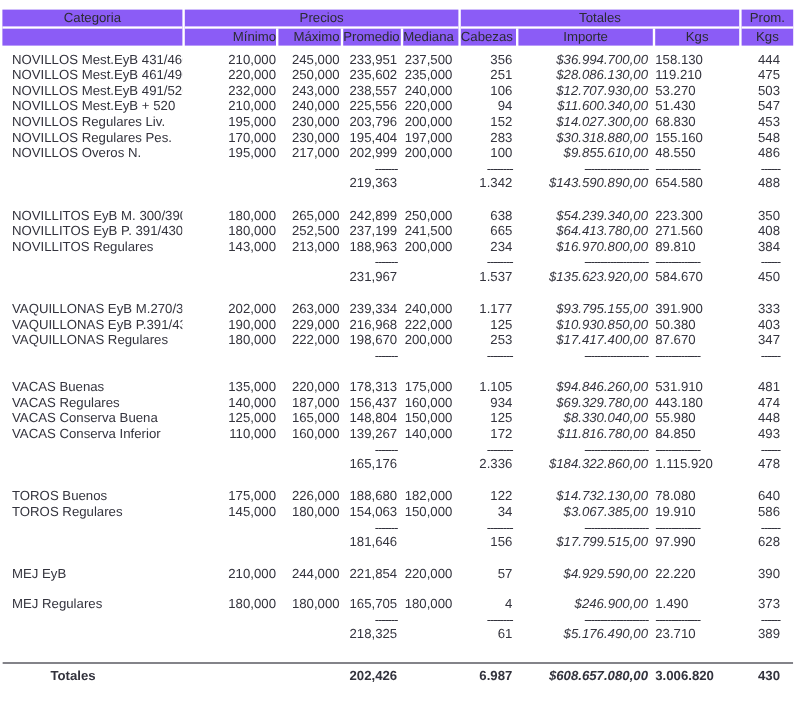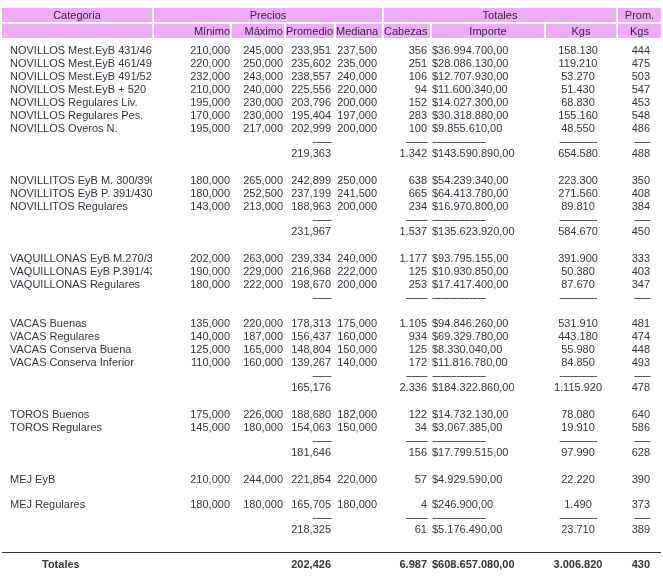--- a/index.html
+++ b/index.html
@@ -16,37 +16,37 @@
     margin-top:8px;
   }
   td {
     padding:0;
     line-height:13px;
     white-space:nowrap;
     overflow:hidden;
     vertical-align:bottom;
   }
   thead td {
-    background:#f0abfc;
+    background:#8b5cf6;
     color:#2b2b33;
     line-height:14px;
     text-align:center;
     vertical-align:middle;
   }
   thead tr.hdr-top td { border-bottom:2px solid #ffffff; }
   thead td.h-right { }
   
   .col0 { text-align:left;  padding-left:8px; }
   .col1 { text-align:right; padding-right:0; }
   .col2 { text-align:right; padding-right:1px; }
   .col3 { text-align:right; padding-right:3px; }
   .col4 { text-align:right; padding-right:5px; }
   .col5 { text-align:right; padding-right:3px; }
-  .col6 { padding-right:4px; }
-  .col7 { text-align:center; padding-right:6px;margin-top:16px; }
+  .col6 { text-align:right; padding-right:4px;font-style:italic; }
+  .col7 { text-align:left; padding-right:6px;margin-top:16px; }
   .col8 { text-align:right; padding-right:11px; }
   tr.dash-row td { line-height:12px; letter-spacing:-1px; }
   tr.spacer td    { height:14px; line-height:14px; }
   tr.spacer-sm td { height:12px; line-height:12px; }
   tr.gap-top td   { height:6px;  line-height:6px; }
   tr.rule td { height:4px; line-height:4px; vertical-align:middle; }
   .hline { height:1px; background:#33333d; width:100%; }
   tr.grand td { font-weight:bold; line-height:20px; vertical-align:middle; }
   tr.grand td.col0 { padding-left:40px; }
 </style>

